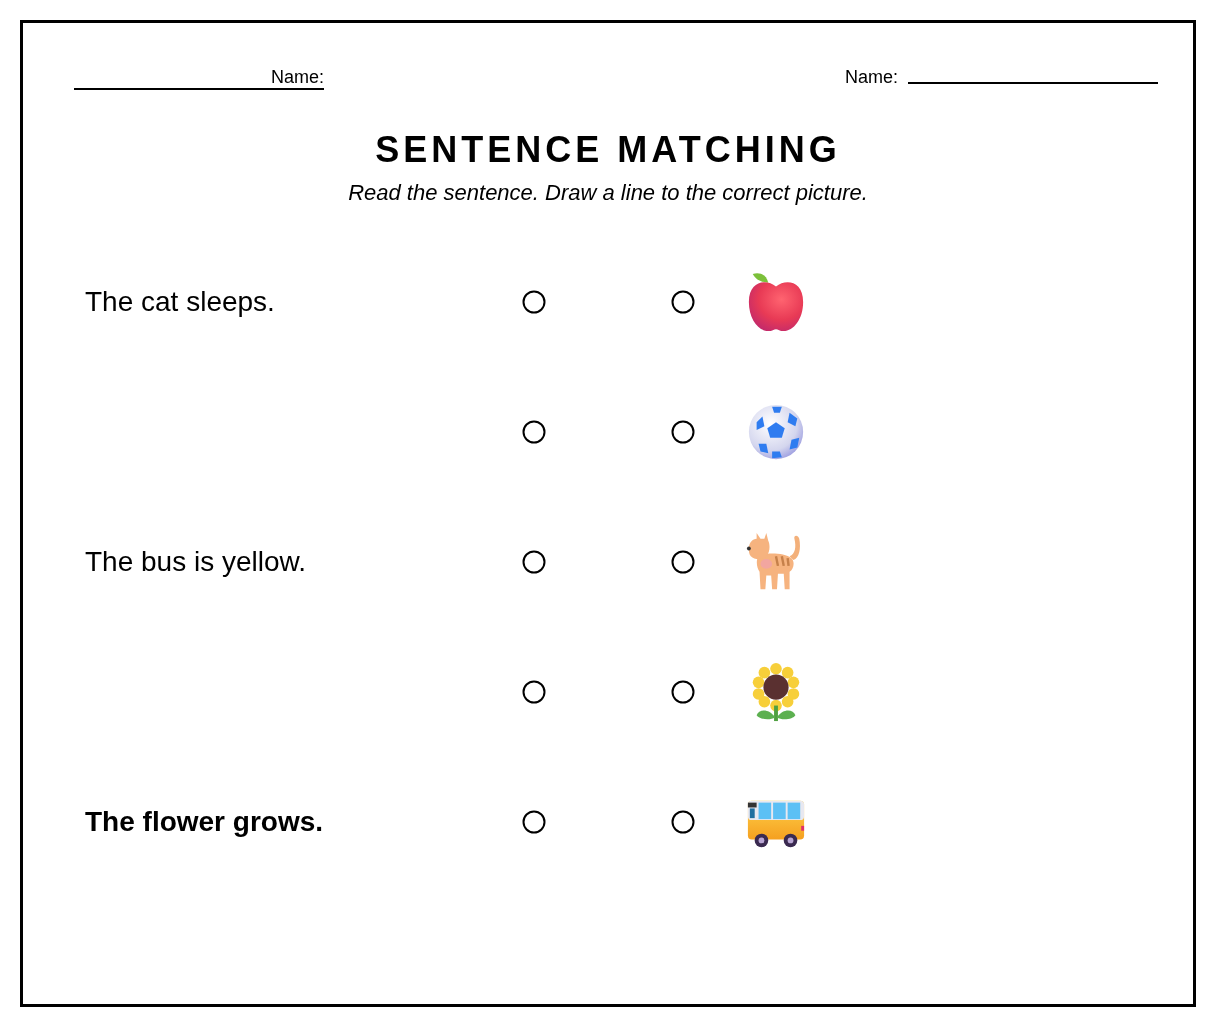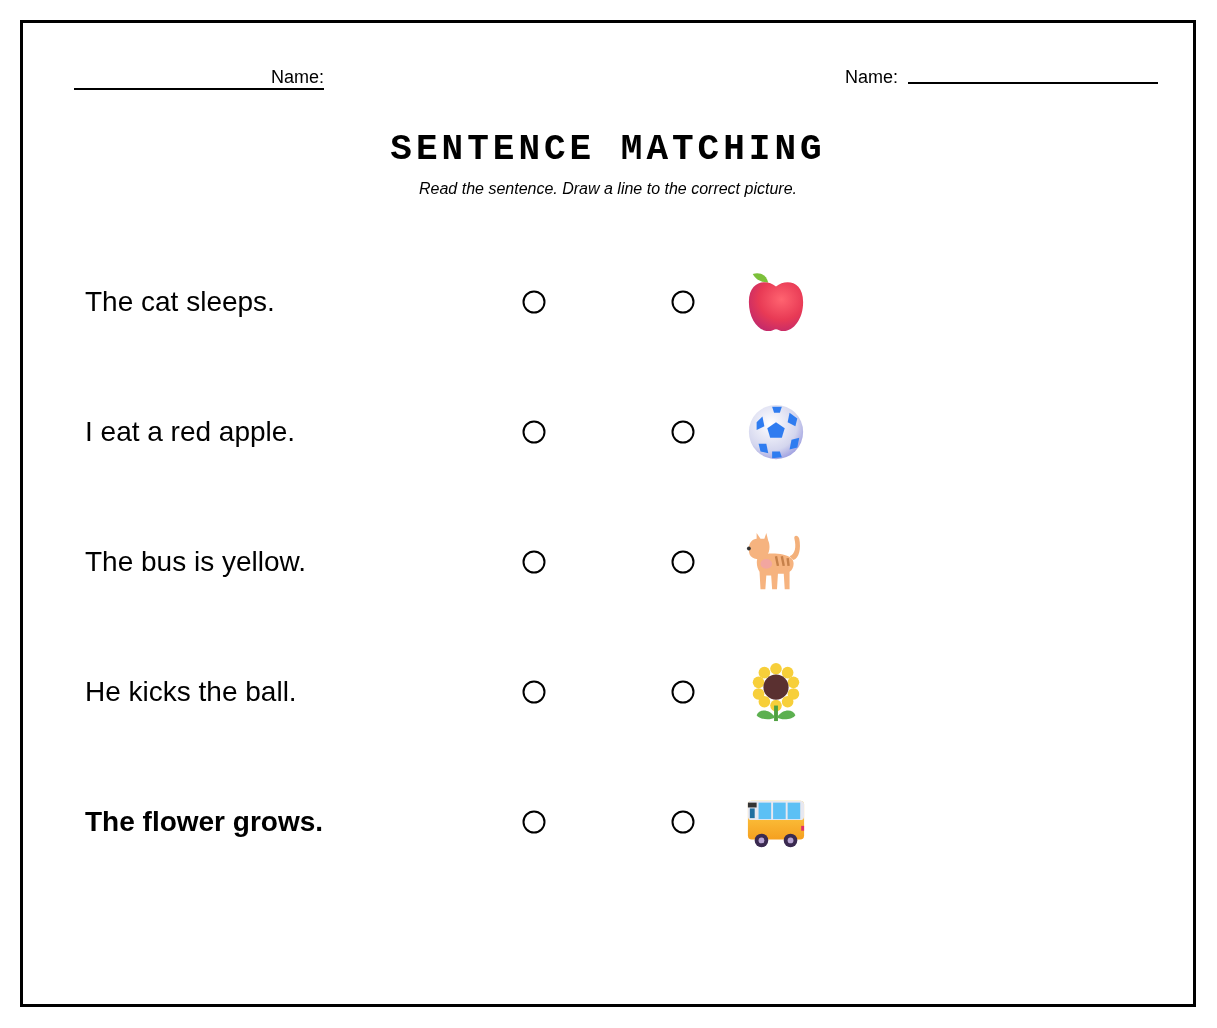--- a/index.html
+++ b/index.html
@@ -4,22 +4,22 @@
 <style>
   html, body { margin: 0; padding: 0; background: #ffffff; }
   body { width: 1217px; height: 1028px; position: relative; font-family: "Liberation Sans", sans-serif; color: #000; overflow: hidden; }
   .sheet { position: absolute; left: 20px; top: 20px; width: 1170px; height: 981px; border: 3px solid #000; background: #fff; }
   .field { position: absolute; top: 44px; display: flex; align-items: flex-end; font-size: 18px; }
   .field .line { display: inline-block; border-bottom: 2px solid #000; height: 0; margin-left: 10px; margin-bottom: 4px; }
   .name-field { left: 41px; flex-direction: column; }
   .name-field .line { width: 250px; }
   .date-field { left: 822px; }
   .date-field .line { width: 250px; }
-  .title { position: absolute; left: 0; right: 0; top: 106px; text-align: center; font-size: 36px; font-weight: bold; letter-spacing: 4px; font-family: Liberation Mono, monospace; }
-  .subtitle { position: absolute; left: 0; right: 0; top: 157px; text-align: center; font-size: 16px; font-style: italic; }
+  .title { position: absolute; left: 0; right: 0; top: 106px; text-align: center; font-size: 36px; font-weight: bold; letter-spacing: 4px; }
+  .subtitle { position: absolute; left: 0; right: 0; top: 157px; text-align: center; font-size: 22px; font-style: italic; }
   .row { position: absolute; left: 0; width: 100%; height: 60px; }
   .sentence { position: absolute; left: 62px; top: 50%; transform: translateY(-50%); font-size: 28px; white-space: nowrap; }
   .dot { position: absolute; top: 50%; width: 18px; height: 18px; border: 2.5px solid #000; border-radius: 50%; transform: translate(-50%, -50%); box-sizing: border-box; width: 23px; height: 23px; }
   .dot.left { left: 511px; }
   .dot.right { left: 660px; }
   .pic { position: absolute; left: 722px; top: 50%; transform: translateY(-50%); width: 62px; height: 62px; }
 </style>
 </head>
 <body>
 
@@ -49,21 +49,20 @@
           <stop offset="0.6" stop-color="#e83a55"></stop>
           <stop offset="1" stop-color="#c42a6a"></stop>
         </radialGradient>
       </defs>
       <path d="M8 3 C16 1 22 4 24 12 C18 12 11 9 8 3 Z" fill="#7cc03a"></path>
       <path d="M32 16 C22 8 4 10 4 32 C4 50 14 62 24 62 C28 62 30 60 32 60 C34 60 36 62 40 62 C50 62 60 50 60 32 C60 10 42 8 32 16 Z" fill="url(#ag)"></path>
     </svg>
   </div>
 
   <div class="row" style="top:379px;">
-    <span class="sentence">I eat a red apple.</span>
     <span class="dot left"></span>
     <span class="dot right"></span>
     <svg class="pic" viewBox="0 0 64 64">
       <defs>
         <radialGradient id="bg" cx="0.4" cy="0.35" r="0.7">
           <stop offset="0" stop-color="#ffffff"></stop>
           <stop offset="0.7" stop-color="#d4d6ee"></stop>
           <stop offset="1" stop-color="#9c9de0"></stop>
         </radialGradient>
       </defs>
@@ -86,21 +85,20 @@
       <path d="M50 30 C56 28 58 18 56 8 C55 4 50 4 51 8 C53 16 52 24 46 26 Z" fill="#f3b07a"></path>
       <path d="M14 26 C20 22 40 22 48 28 C52 32 50 40 46 42 L46 60 L41 60 L40 44 L34 44 L33 60 L28 60 L27 46 L22 46 L21 60 L16 60 L15 42 C12 38 11 30 14 26 Z" fill="#f6b37f"></path>
       <path d="M4 18 C4 12 8 8 12 8 L12 2 L16 8 L20 8 L22 2 L24 10 C26 14 26 22 22 26 C18 30 10 30 6 26 C4 24 4 20 4 18 Z" fill="#f6b37f"></path>
       <circle cx="4" cy="18" r="2" fill="#333"></circle>
       <path d="M32 26 L34 36 M38 26 L40 36 M44 28 L45 36" stroke="#c6804a" stroke-width="2.5"></path>
       <ellipse cx="22" cy="34" rx="6" ry="5" fill="#f2a6a0"></ellipse>
     </svg>
   </div>
 
   <div class="row" style="top:639px;">
-    <span class="sentence">He kicks the ball.</span>
     <span class="dot left"></span>
     <span class="dot right"></span>
     <svg class="pic" viewBox="0 0 64 64">
       <g fill="#f7cf3a">
         <circle cx="32" cy="8" r="6"></circle>
           <circle cx="44" cy="12" r="6"></circle>
           <circle cx="50" cy="22" r="6"></circle>
         <circle cx="50" cy="34" r="6"></circle>
           <circle cx="44" cy="42" r="6"></circle>
           <circle cx="32" cy="46" r="6"></circle>

